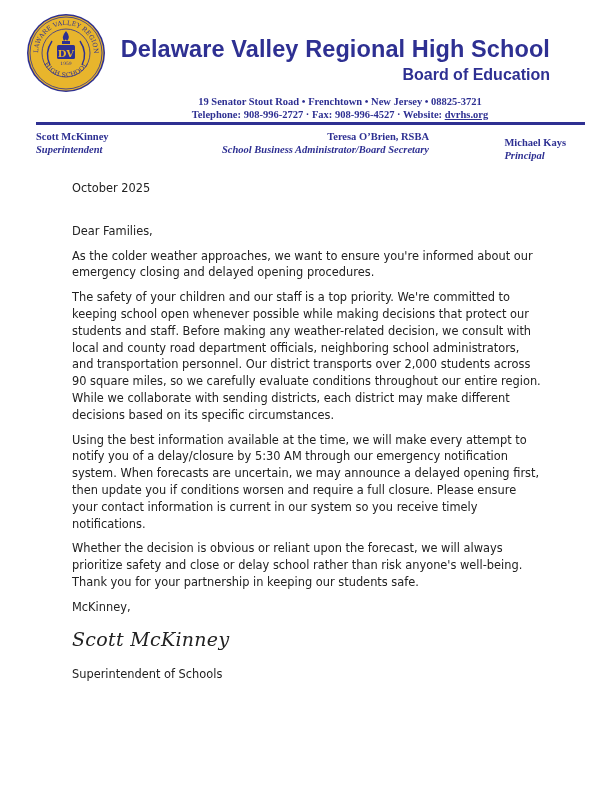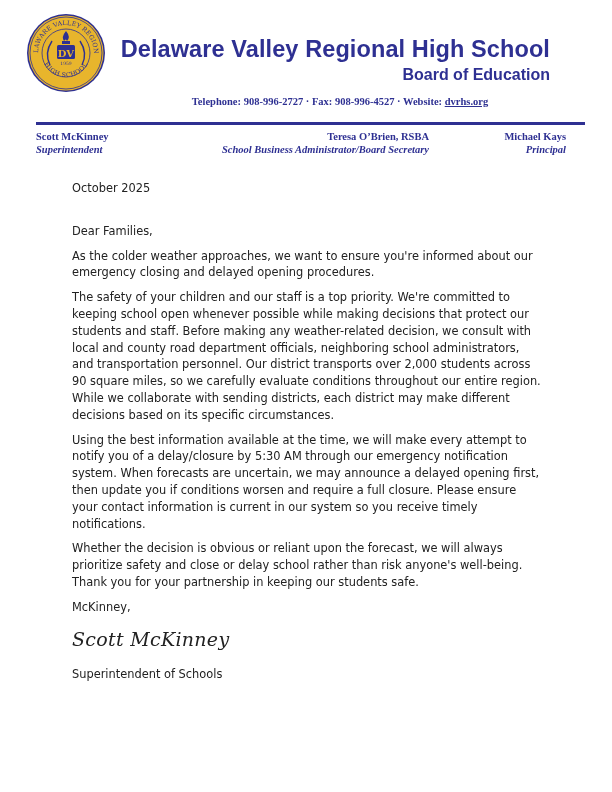--- a/index.html
+++ b/index.html
@@ -14,21 +14,21 @@
     .addr { position: absolute; left: 130px; top: 95px; width: 420px; text-align: center; font-family: "Liberation Serif", serif; font-weight: bold; font-size: 10.5px; line-height: 13px; color: #2e3092; }
     .addr a { color: #2e3092; text-decoration: underline; }
 
     .rule { position: absolute; left: 36px; top: 122px; width: 549px; height: 3px; background: #2e3092; }
 
     .officials { position: absolute; top: 130px; font-family: "Liberation Serif", serif; font-size: 10.5px; line-height: 13px; color: #2e3092; }
     .officials .name { font-weight: bold; }
     .officials .role { font-style: italic; font-weight: bold; }
     .off-left { left: 36px; text-align: left; }
     .off-mid { left: 184px; width: 245px; text-align: right; }
-    .off-right { right: 46px; text-align: right; }
+    .off-right { right: 46px; text-align: left; margin-top: 6px; }
 
     .letter { position: absolute; left: 72px; top: 180px; width: 470px; font-family: "DejaVu Sans", sans-serif; font-size: 11.4px; line-height: 16.8px; color: #222; }
     .letter p { margin: 0 0 8px 0; }
     .date { margin-bottom: 26px !important; }
     .signature { font-family: "DejaVu Serif", serif; font-style: italic; font-size: 19px; line-height: 26px; margin: 10px 0 14px 0 !important; color: #222; letter-spacing: 0.3px; }
   </style>
 </head>
 <body>
 
 <svg class="logo" viewBox="0 0 80 80">
@@ -57,20 +57,21 @@
   <text x="40" y="43.5" text-anchor="middle" font-family="DejaVu Serif, serif" font-weight="bold" font-size="10" fill="#e8b52c">DV</text>
   <text x="40" y="52" text-anchor="middle" font-family="DejaVu Serif, serif" font-size="4.5" fill="#2e3092">1959</text>
 </svg>
 
 <div class="title-block">
   <div class="title-1">Delaware Valley Regional High School</div>
   <div class="title-2">Board of Education</div>
 </div>
 
 <div class="addr">
+  <div>19 Senator Stout Road • Frenchtown • New Jersey • 08825-3721</div>
   <div><span>Telephone: 908-996-2727 · Fax: 908-996-4527 · Website: </span><a>dvrhs.org</a></div>
 </div>
 
 <div class="rule"></div>
 
 <div class="officials off-left">
   <div class="name">Scott McKinney</div>
   <div class="role">Superintendent</div>
 </div>
 <div class="officials off-mid">

